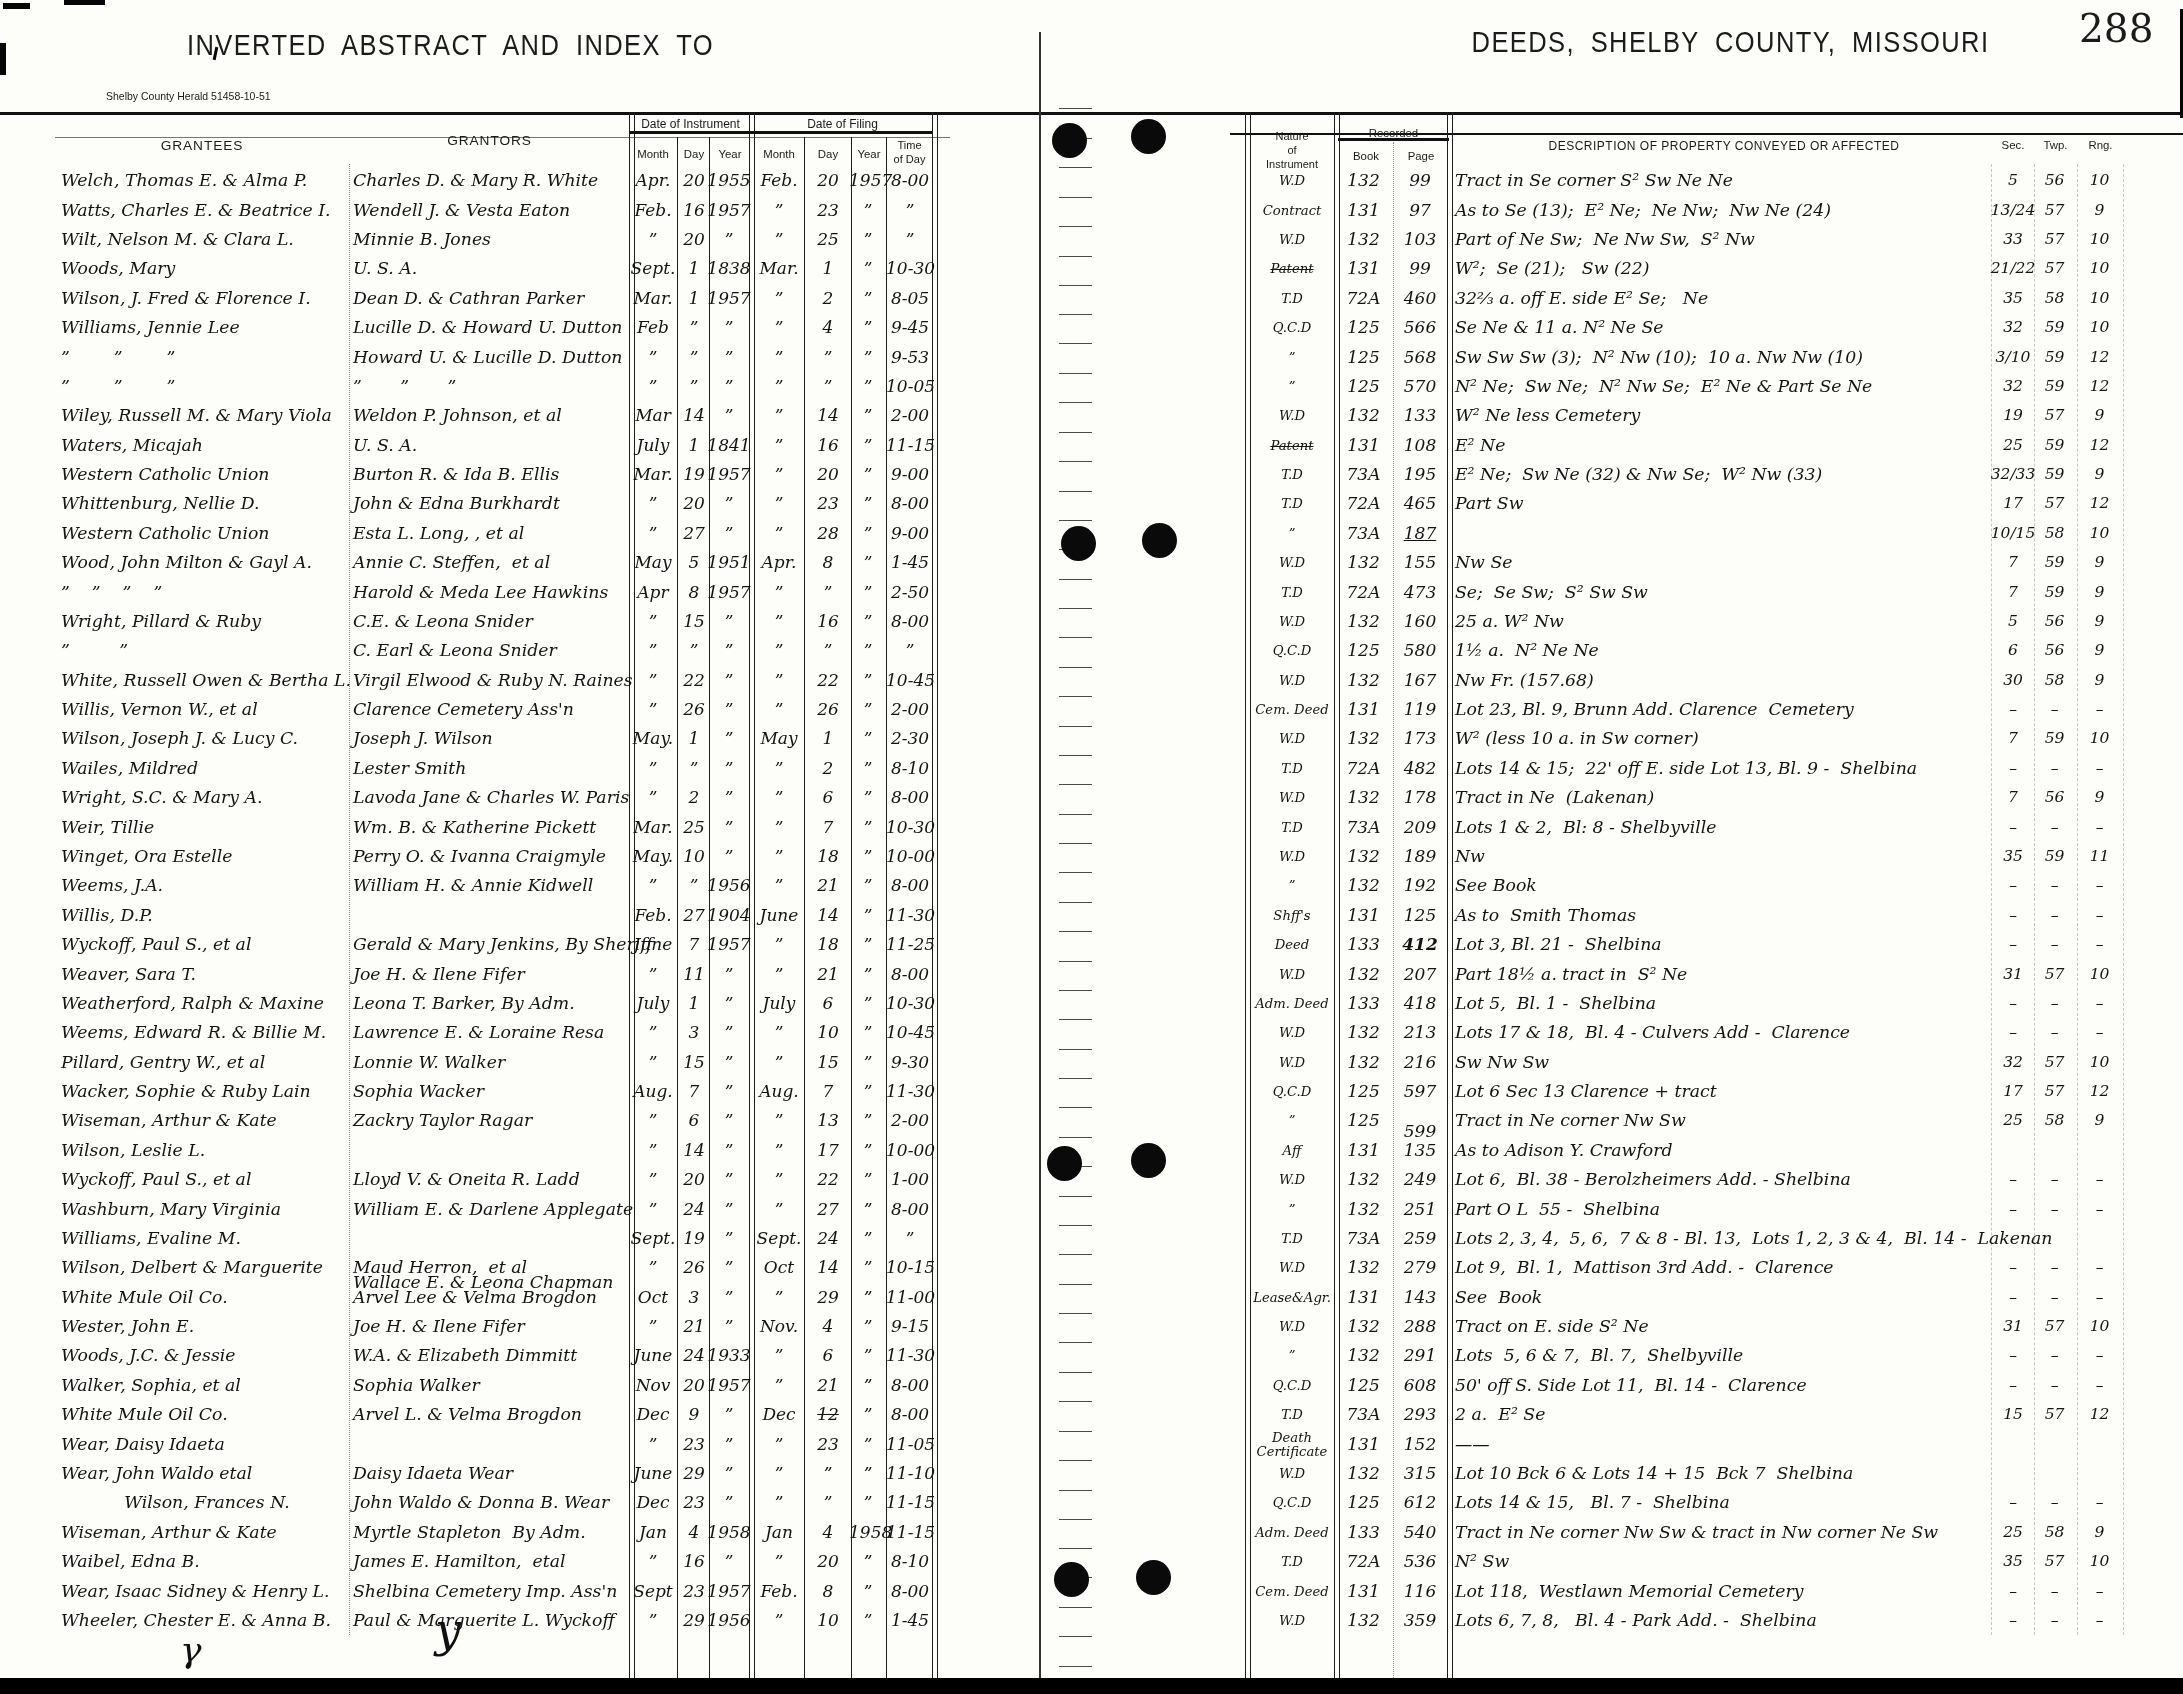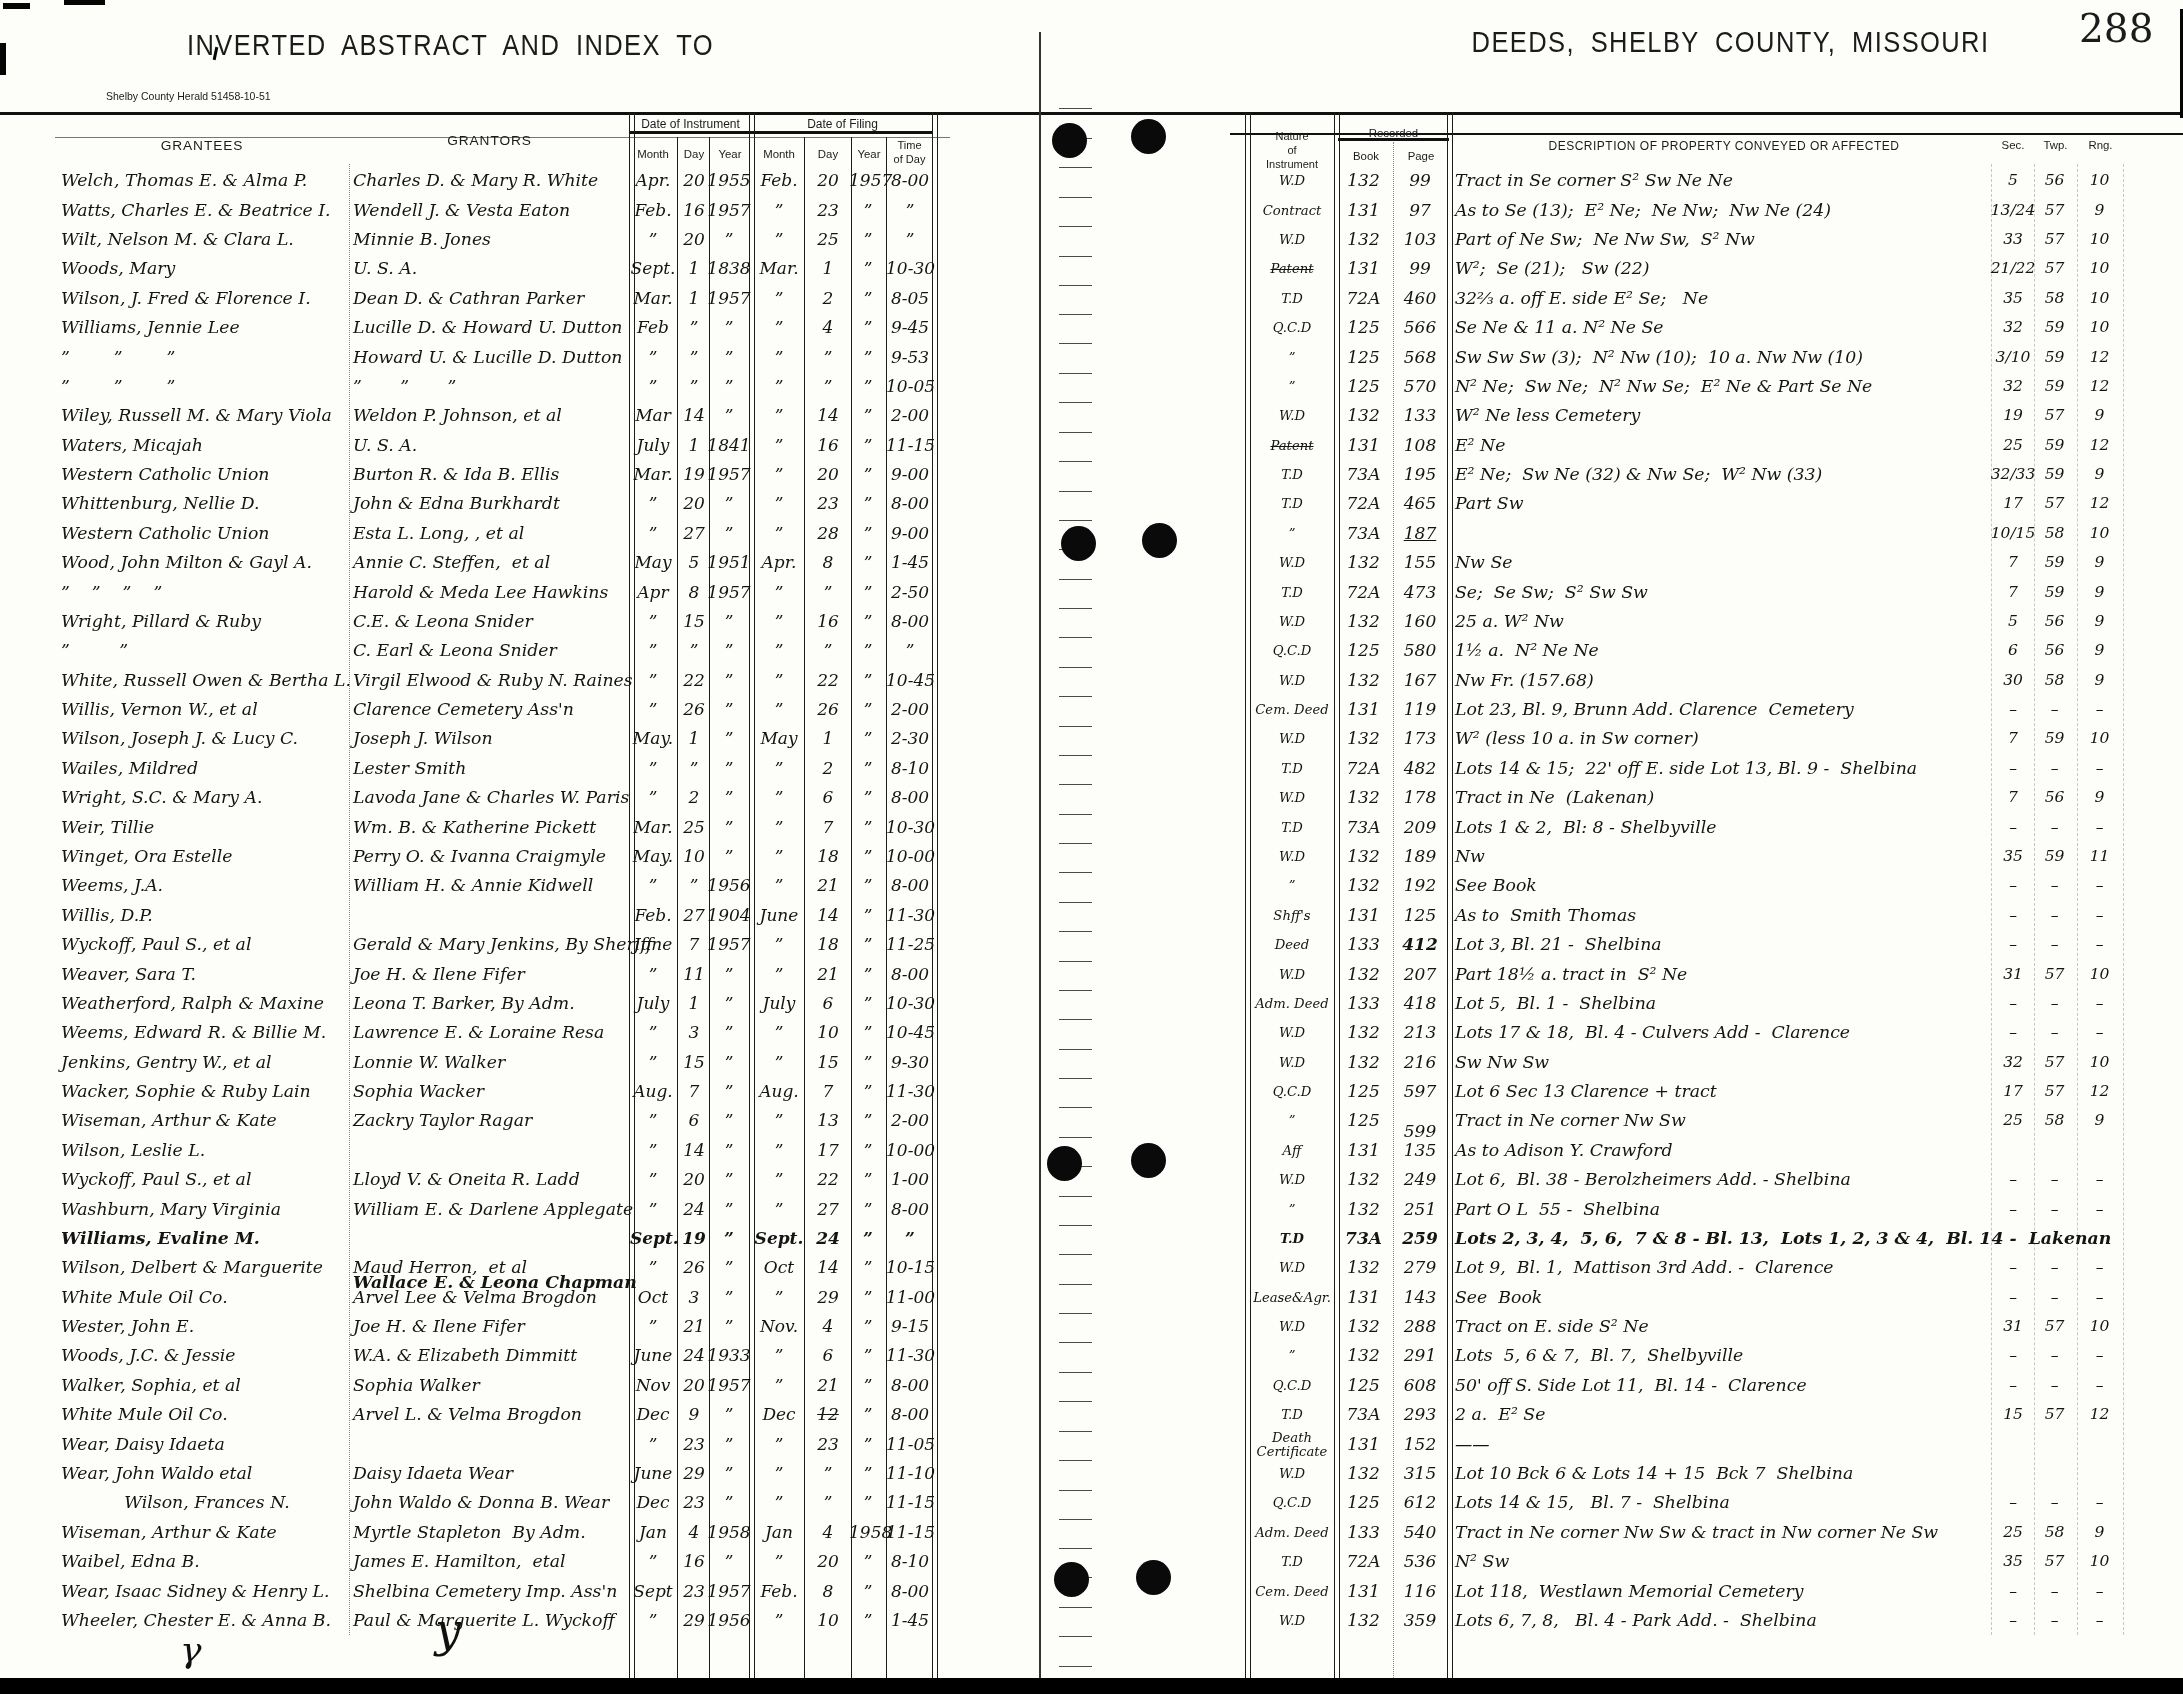--- a/index.html
+++ b/index.html
@@ -703,21 +703,21 @@
         <div class="cell al-c f-date" style="left: 886px; width: 48px;">10-45</div>
         <div class="cell al-c f-nature" style="left: 1249px; width: 86px;">W.D</div>
         <div class="cell al-c f-date" style="left: 1335px; width: 57px;">132</div>
         <div class="cell al-c f-date" style="left: 1392px; width: 56px;">213</div>
         <div class="cell al-l f-desc" style="left: 1455px; width: 538px;">Lots 17 &amp; 18,  Bl. 4 - Culvers Add -  Clarence</div>
         <div class="cell al-c f-sec" style="left: 1990px; width: 46px;">–</div>
         <div class="cell al-c f-sec" style="left: 2032px; width: 45px;">–</div>
         <div class="cell al-c f-sec" style="left: 2075px; width: 49px;">–</div>
       </div>
       <div class="row" style="top: 1048px;">
-        <div class="cell al-l f-name" style="left: 61px; width: 292px;">Jenkins, Gentry W., et al</div>
+        <div class="cell al-l f-name" style="left: 61px; width: 292px;">Pillard, Gentry W., et al</div>
         <div class="cell al-l f-name" style="left: 353px; width: 273px;">Lonnie W. Walker</div>
         <div class="cell al-c f-date" style="left: 630px; width: 46px;">”</div>
         <div class="cell al-c f-date" style="left: 677px; width: 34px;">15</div>
         <div class="cell al-c f-date" style="left: 707px; width: 44px;">”</div>
         <div class="cell al-c f-date" style="left: 753px; width: 52px;">”</div>
         <div class="cell al-c f-date" style="left: 805px; width: 46px;">15</div>
         <div class="cell al-c f-date" style="left: 849px; width: 38px;">”</div>
         <div class="cell al-c f-date" style="left: 886px; width: 48px;">9-30</div>
         <div class="cell al-c f-nature" style="left: 1249px; width: 86px;">W.D</div>
         <div class="cell al-c f-date" style="left: 1335px; width: 57px;">132</div>
@@ -806,21 +806,21 @@
         <div class="cell al-c f-date" style="left: 849px; width: 38px;">”</div>
         <div class="cell al-c f-date" style="left: 886px; width: 48px;">8-00</div>
         <div class="cell al-c f-nature" style="left: 1249px; width: 86px;">”</div>
         <div class="cell al-c f-date" style="left: 1335px; width: 57px;">132</div>
         <div class="cell al-c f-date" style="left: 1392px; width: 56px;">251</div>
         <div class="cell al-l f-desc" style="left: 1455px; width: 538px;">Part O L  55 -  Shelbina</div>
         <div class="cell al-c f-sec" style="left: 1990px; width: 46px;">–</div>
         <div class="cell al-c f-sec" style="left: 2032px; width: 45px;">–</div>
         <div class="cell al-c f-sec" style="left: 2075px; width: 49px;">–</div>
       </div>
-      <div class="row" style="top: 1224px; font-weight: bold;">
+      <div class="row" style="top: 1224px;">
         <div class="cell al-l f-name" style="left: 61px; width: 292px;">Williams, Evaline M.</div>
         <div class="cell al-l f-name" style="left: 353px; width: 273px; margin-top: 44px;">Wallace E. &amp; Leona Chapman</div>
         <div class="cell al-c f-date" style="left: 630px; width: 46px;">Sept.</div>
         <div class="cell al-c f-date" style="left: 677px; width: 34px;">19</div>
         <div class="cell al-c f-date" style="left: 707px; width: 44px;">”</div>
         <div class="cell al-c f-date" style="left: 753px; width: 52px;">Sept.</div>
         <div class="cell al-c f-date" style="left: 805px; width: 46px;">24</div>
         <div class="cell al-c f-date" style="left: 849px; width: 38px;">”</div>
         <div class="cell al-c f-date" style="left: 886px; width: 48px;">”</div>
         <div class="cell al-c f-nature" style="left: 1249px; width: 86px;">T.D</div>

